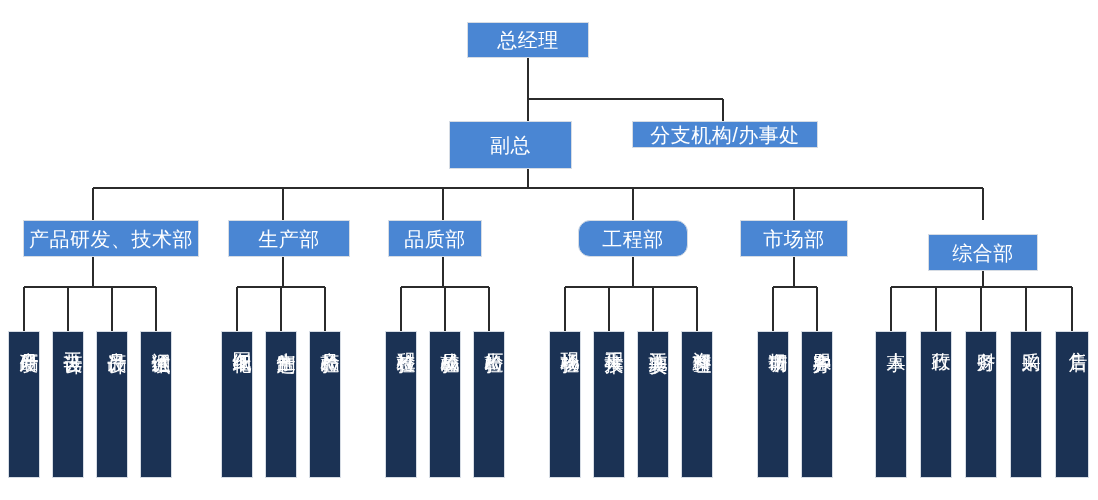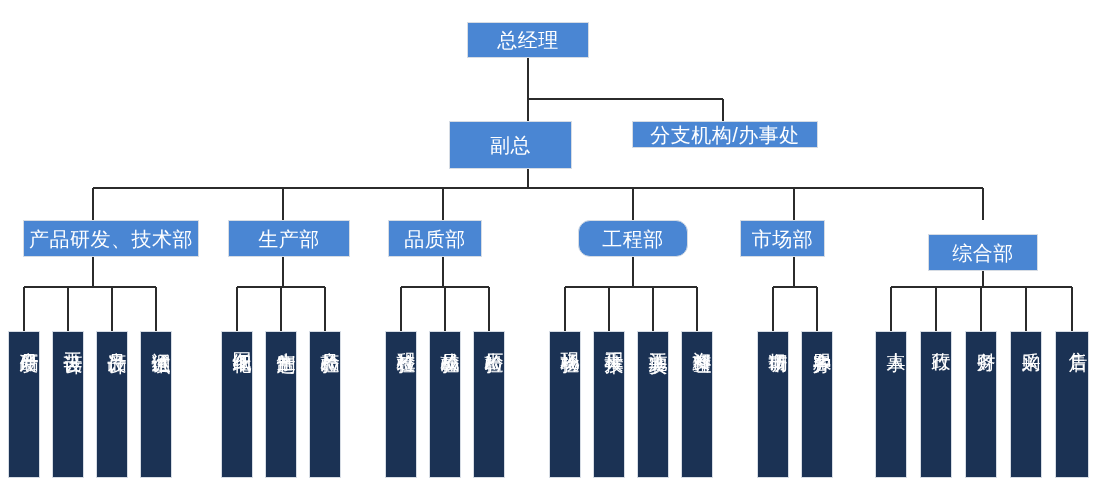--- a/index.html
+++ b/index.html
@@ -123,21 +123,21 @@
       </div>
       <div class="node level-dept" style="left: 228px; top: 220px; width: 122px; height: 37px;">
         <span class="node-label">生产部</span>
       </div>
       <div class="node level-dept" style="left: 388px; top: 220px; width: 94px; height: 37px;">
         <span class="node-label">品质部</span>
       </div>
       <div class="node level-dept" style="left: 578px; top: 220px; width: 110px; height: 37px; border-radius: 12px;">
         <span class="node-label">工程部</span>
       </div>
-      <div class="node level-dept" style="left: 740px; top: 220px; width: 85px; height: 37px;">
+      <div class="node level-dept" style="left: 740px; top: 220px; width: 108px; height: 37px;">
         <span class="node-label">市场部</span>
       </div>
       <div class="node level-dept" style="left: 928px; top: 234px; width: 110px; height: 37px;">
         <span class="node-label">综合部</span>
       </div>
       <div class="node level-leaf" style="left: 8px; top: 331px; width: 32px; height: 147px;">
         <span class="node-label">产品研发</span>
       </div>
       <div class="node level-leaf" style="left: 52px; top: 331px; width: 32px; height: 147px;">
         <span class="node-label">工艺设计</span>

